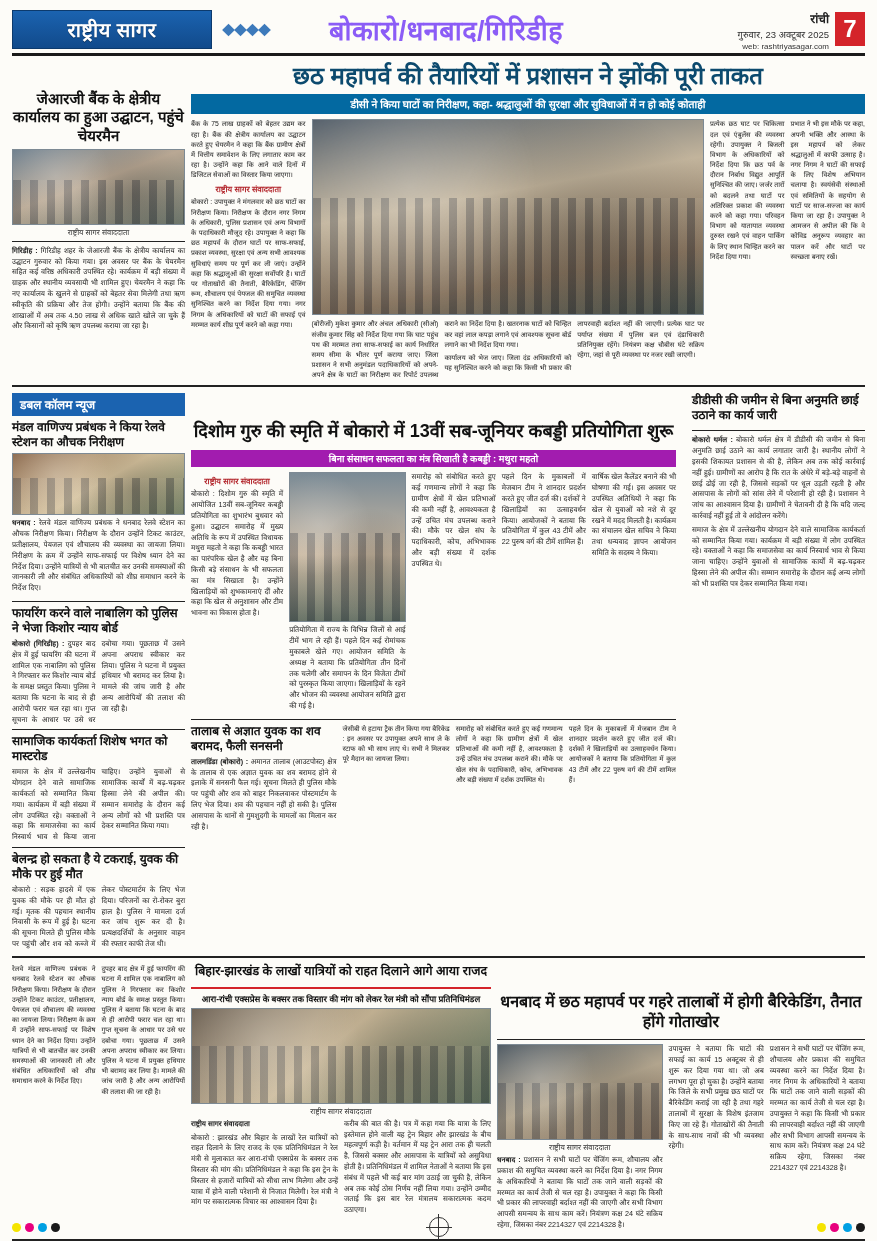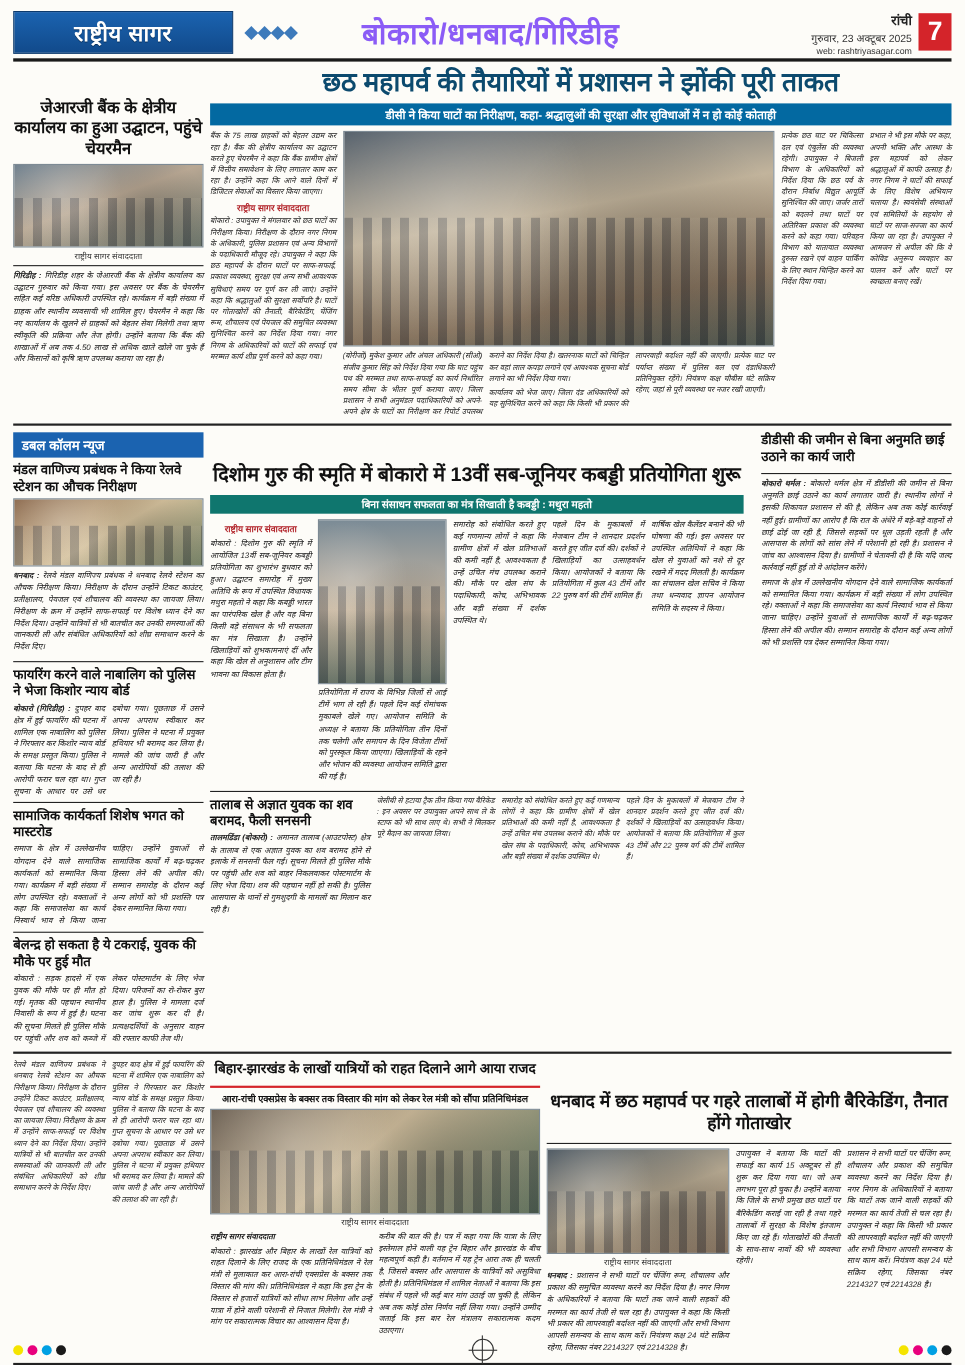--- a/index.html
+++ b/index.html
@@ -89,31 +89,31 @@
     font-size: 15px; line-height:1.22; font-weight:bold; margin:0 0 4px 0;
   }
   h2.hl.center { text-align:center;margin-top:28px; }
   h3.shl {
     font-size: 12px; line-height:1.25; font-weight:bold; margin:0 0 3px 0;
   }
   .sub-band {
     background:#1b63b0; color:#fff; text-align:center;
     font-size:9.5px; font-weight:bold; padding:2px 4px; margin:3px 0 5px 0;
   }
-  .sub-band.dark { background:#0f766e; }
+  .sub-band.dark { background:#a21caf; }
   .section-tab {
     background:#1b63b0; color:#fff; font-size:12px; font-weight:bold;
     padding:3px 8px; display:inline-block; margin-bottom:4px;
   }
   .dateline { font-size:8px; font-weight:bold; text-align:center; color:#b3272d; margin:3px 0; }
   .caption { font-size:7.5px; text-align:center; color:#333; margin-top:2px; }
 
   
   .body { font-size:7.2px; line-height:1.5; text-align:justify; color:#222; }
-  .body p { margin:0 0 3px 0;font-style:italic; }
+  .body p { margin:0 0 3px 0; }
   .body b { font-weight:bold; }
 
   .two { column-count:2; column-gap:6px; }
   .three { column-count:3; column-gap:6px; }
 
   
   .photo {
     background:#9aa7b1; position:relative; overflow:hidden;
     border:1px solid #7d8a94;
   }

